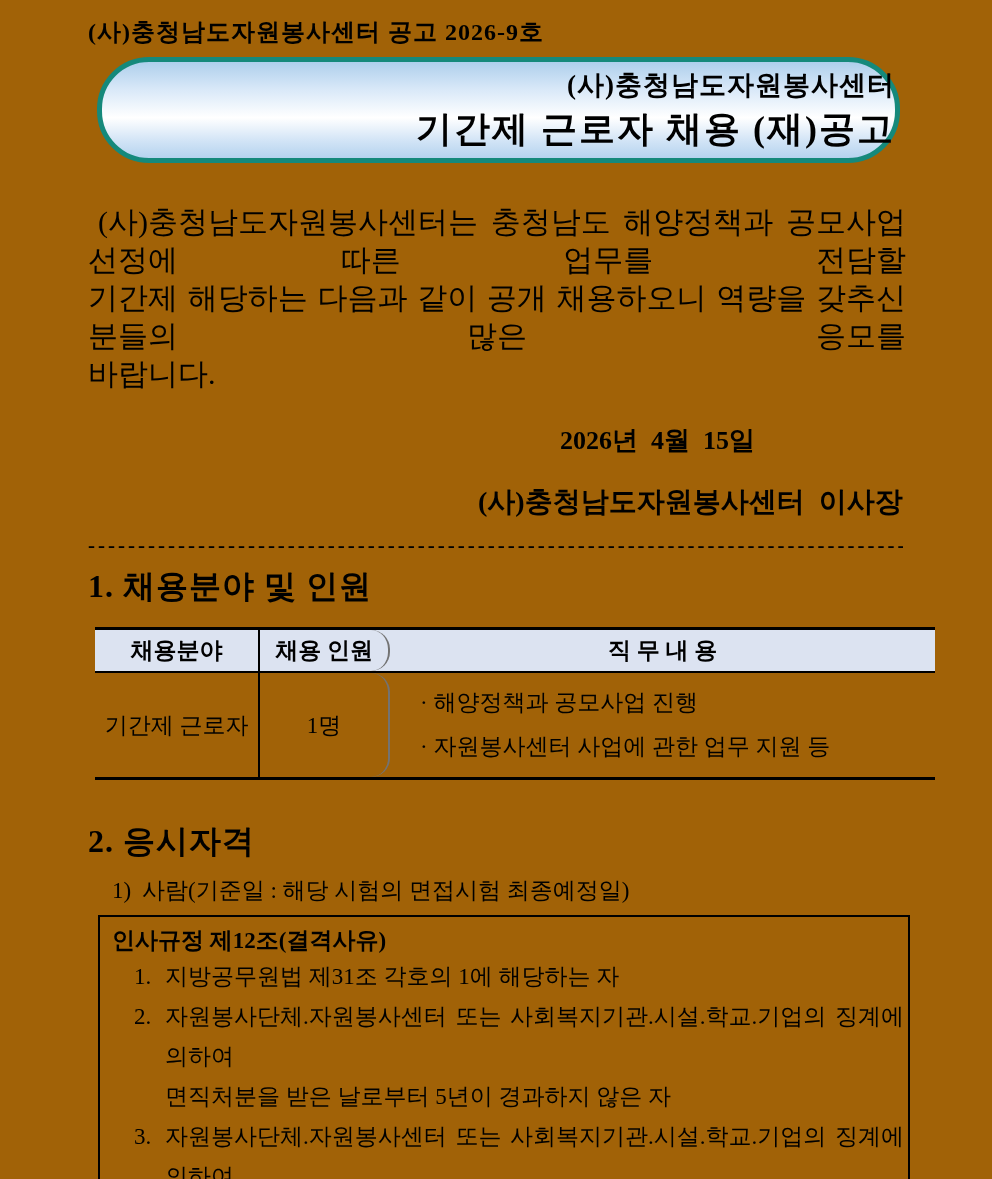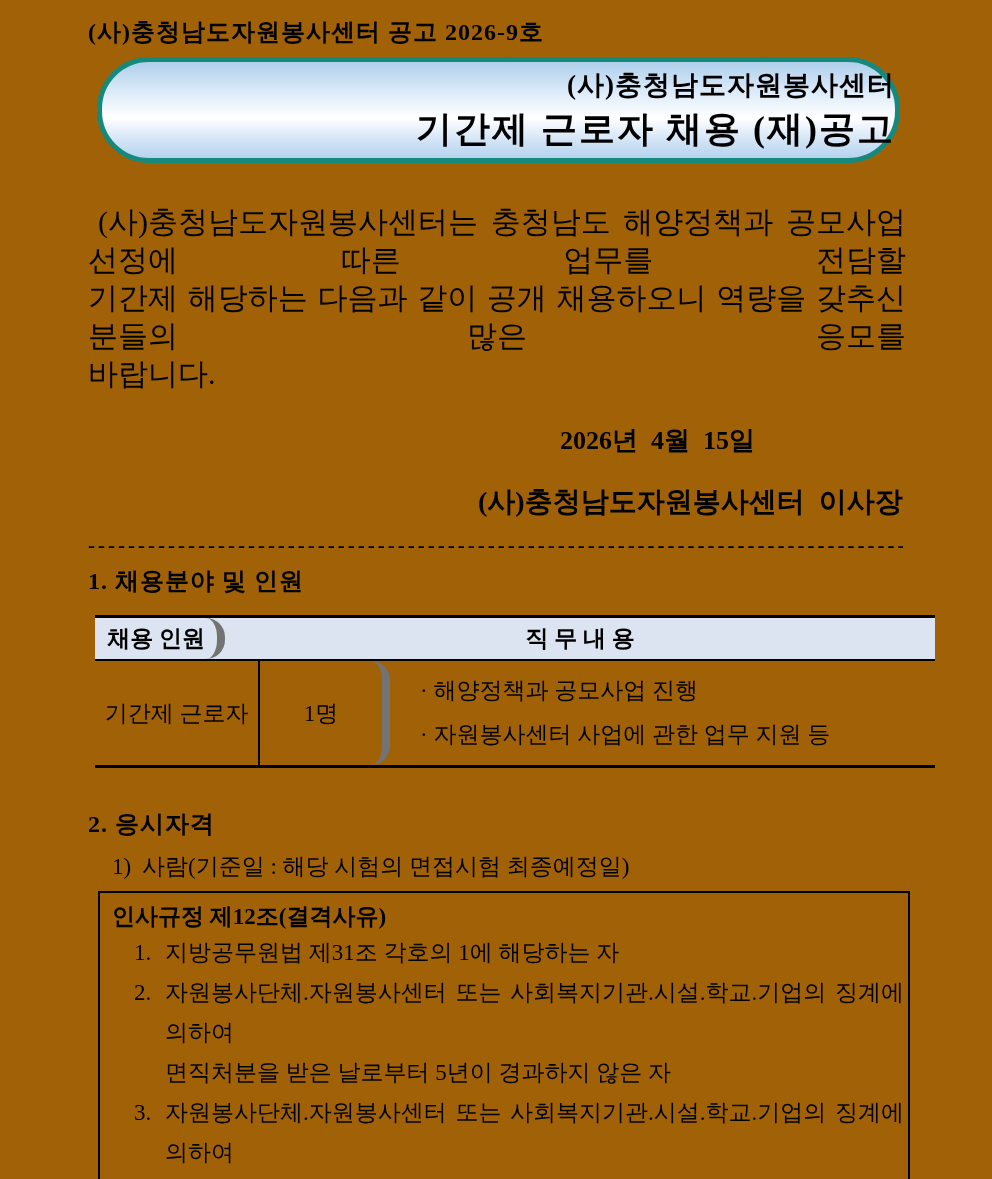--- a/index.html
+++ b/index.html
@@ -36,34 +36,34 @@
   
   .date-line { margin:30px 0 0 560px; font-size:26px; font-weight:800; white-space:pre; }
   .signer-line { margin:25px 0 0 478px; font-size:28px; font-weight:800; white-space:pre; }
   
   .dash-sep {
     margin:12px 0 0 88px; width:815px; height:24px;
     font-size:21px; font-weight:700; letter-spacing:3px;
     white-space:nowrap; overflow:hidden;
   }
   
-  .sec-heading { margin-left:88px; font-size:24px; font-weight:800; letter-spacing:1px; }
+  .sec-heading { margin-left:88px; font-size:32px; font-weight:800; letter-spacing:1px; }
   .h1 { margin-top:8px; }
   .h2 { margin-top:40px; }
   
   .jobs-table {
     margin:18px 0 0 95px; width:840px;
     border-top:3px solid #000; border-bottom:3px solid #000;
     font-size:23px;
   }
   .t-head { display:flex; background:#dce3f1; border-bottom:2px solid #000; }
   .t-head .cell { height:41px; display:flex; align-items:center; justify-content:center; font-weight:800; }
   .t-body { display:flex; }
   .c1 { width:165px; border-right:2px solid #000; }
-  .c2 { width:130px; border-right:8px solid #737373;border-radius:19px; }
+  .c2 { width:130px; border-right:2px solid #737373;border-radius:19px; }
   .c3 { flex:1; }
   .t-body .cell { min-height:104px; display:flex; flex-direction:column; justify-content:center; }
   .t-body .c1, .t-body .c2 { align-items:center; }
   .duties { padding-left:30px; line-height:44px; }
   
   .qual-item { display:flex; margin:8px 0 0 112px; width:800px; font-size:23px; line-height:37px; }
   .q-no { width:30px; flex:0 0 30px; }
   .q-lines { flex:1; }
   
   .rule-box {
@@ -97,20 +97,21 @@
   <div class="date-line">2026년  4월  15일</div>
 
   <div class="signer-line">(사)충청남도자원봉사센터  이사장</div>
 
   <div class="dash-sep">----------------------------------------------------------------------------------------------------</div>
 
   <div class="sec-heading h1">1. 채용분야 및 인원</div>
 
   <div class="jobs-table">
     <div class="t-head">
+      <div class="cell c1">채용분야</div>
       <div class="cell c2">채용 인원</div>
       <div class="cell c3">직 무 내 용</div>
     </div>
     <div class="t-body">
       <div class="cell c1">기간제 근로자</div>
       <div class="cell c2">1명</div>
       <div class="cell c3">
         <div class="duties">
           <div>· 해양정책과 공모사업 진행</div>
           <div>· 자원봉사센터 사업에 관한 업무 지원 등</div>

